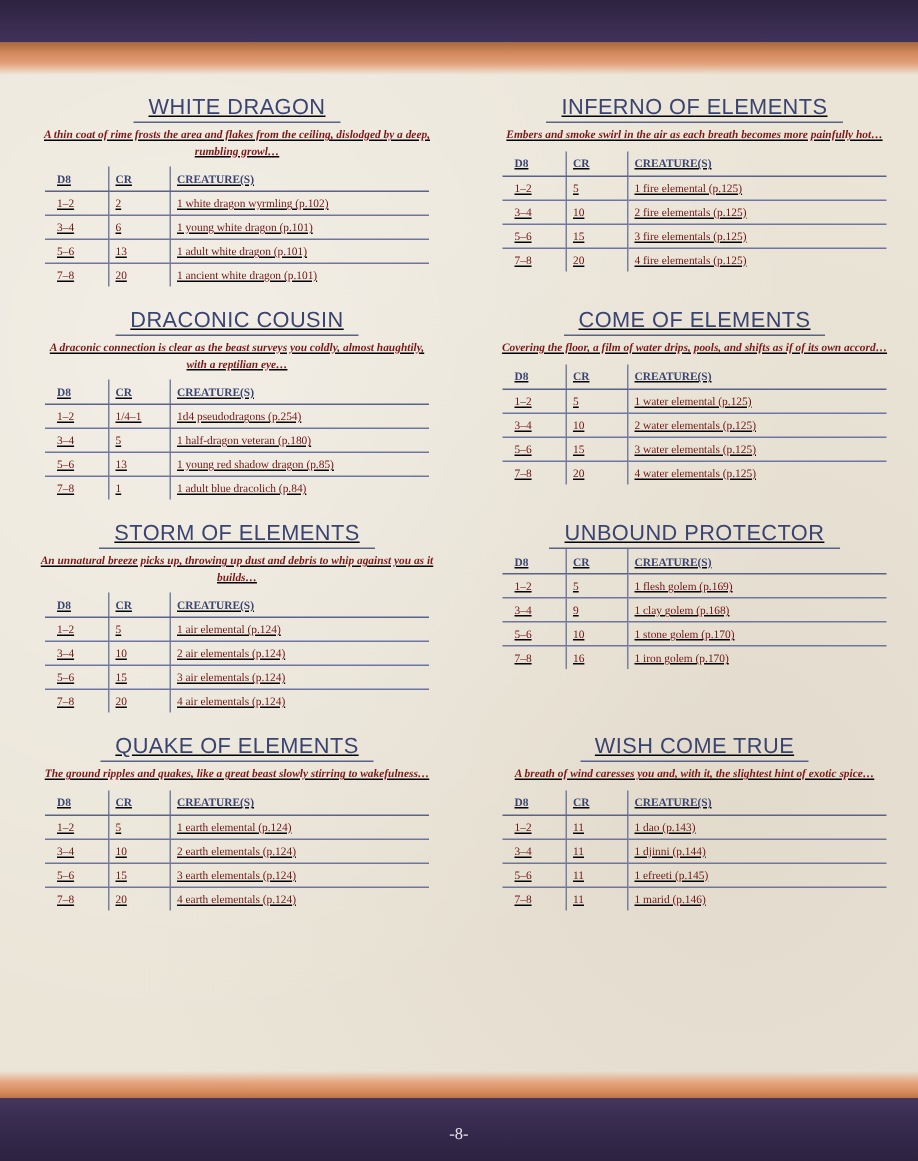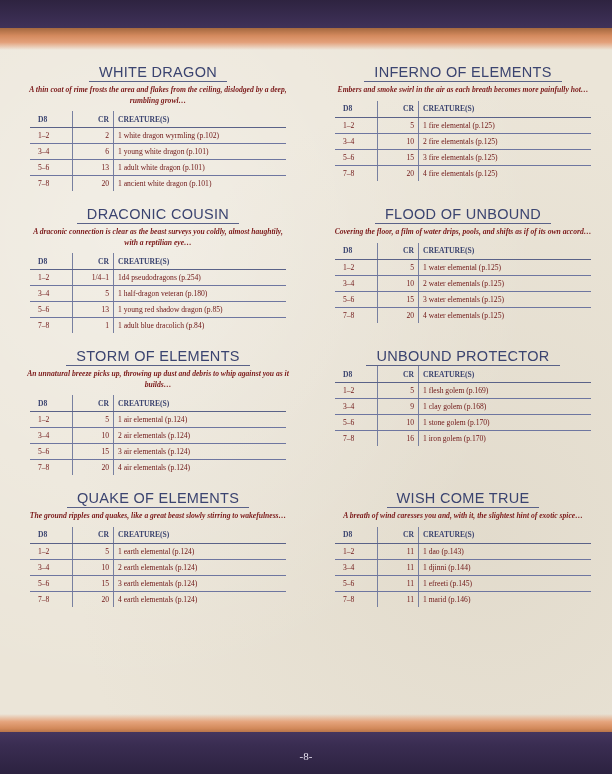--- a/index.html
+++ b/index.html
@@ -28,39 +28,39 @@
     background: linear-gradient(0deg, #2c2240 0%, #3a2d52 70%, #45365e 100%);
   }
   .edge-bottom {
     position: absolute; left: 0; bottom: 38px; width: 612px; height: 22px;
     background: linear-gradient(0deg, #9b5f37 0%, #d38a5b 35%, #e5a47d 65%, rgba(235,229,216,0) 100%);
   }
   .page-number {
     position: absolute; left: 0; width: 612px; bottom: 12px; text-align: center;
     color: #e8e2f0; font-size: 11px;
   }
-  .col { position: absolute; width: 268px; }
+  .col { position: absolute; width: 268px; text-decoration: underline; }
   .col.left { left: 24px; }
   .col.right { left: 329px; }
   .section { height: 142px; position: relative; }
   .title {
     text-align: center; color: #3b4470; font-size: 14.5px; letter-spacing: 0.3px;
     font-family: "Liberation Sans", "DejaVu Sans", sans-serif;
     margin: 0 auto; width: fit-content; padding: 0 10px;
     border-bottom: 1px solid #5a6288; line-height: 17px;
   }
   .flavor {
     text-align: center; color: #7a1818; font-style: italic; font-weight: bold;
     font-size: 7.6px; line-height: 10.5px; margin: 3px 2px 5px 2px;
   }
   table { border-collapse: collapse; width: 256px; margin-left: 6px; font-size: 7.6px; }
   th { color: #3b4470; font-weight: bold; text-align: left; height: 16px; padding: 0 4px; }
   td { color: #6e1515; height: 15px; padding: 0 4px; }
   th.c-d, td.c-d { width: 30px; padding-left: 8px; }
-  th.c-cr, td.c-cr { width: 32px; text-align: right; }
+  th.c-cr, td.c-cr { width: 32px; text-align: left; }
   th.c-cr, td.c-cr, th.c-cr + th, td.c-cr + td { }
   .c-d { border-right: 1px solid #7880a0; }
   .c-cr { border-right: 1px solid #7880a0; }
   tr.hdr th { border-bottom: 1.2px solid #5a6288; }
   tr.row td { border-bottom: 1px solid #6e76a0; }
   tr.row:last-child td { border-bottom: none; }
 </style>
 </head>
 <body>
 
@@ -231,21 +231,21 @@
           </tr>
       <tr class="row">
             <td class="c-d">7–8</td>
             <td class="c-cr">20</td>
             <td>4 fire elementals (p.125)</td>
           </tr>
     </tbody>
       </table>
   </div>
   <div class="section">
-    <div class="title">FLOOD OF UNBOUND</div>
+    <div class="title">COME OF ELEMENTS</div>
     <div class="flavor">Covering the floor, a film of water drips, pools, and shifts as if of its own accord…</div>
     <table>
       <tbody>
           <tr class="hdr">
             <th class="c-d">D8</th>
             <th class="c-cr">CR</th>
             <th>CREATURE(S)</th>
           </tr>
       <tr class="row">
             <td class="c-d">1–2</td>

